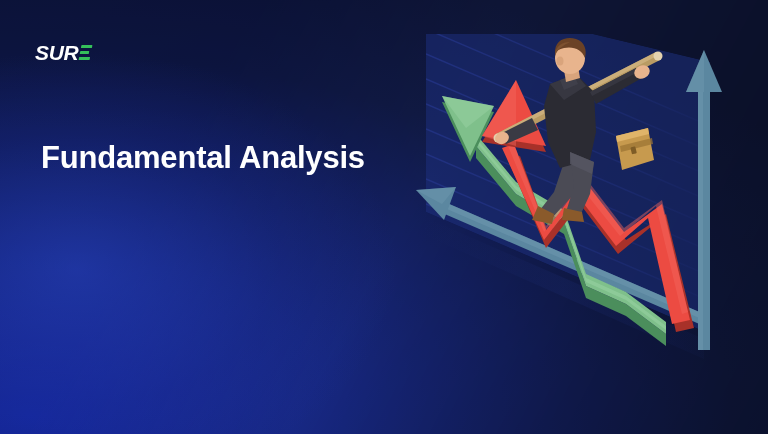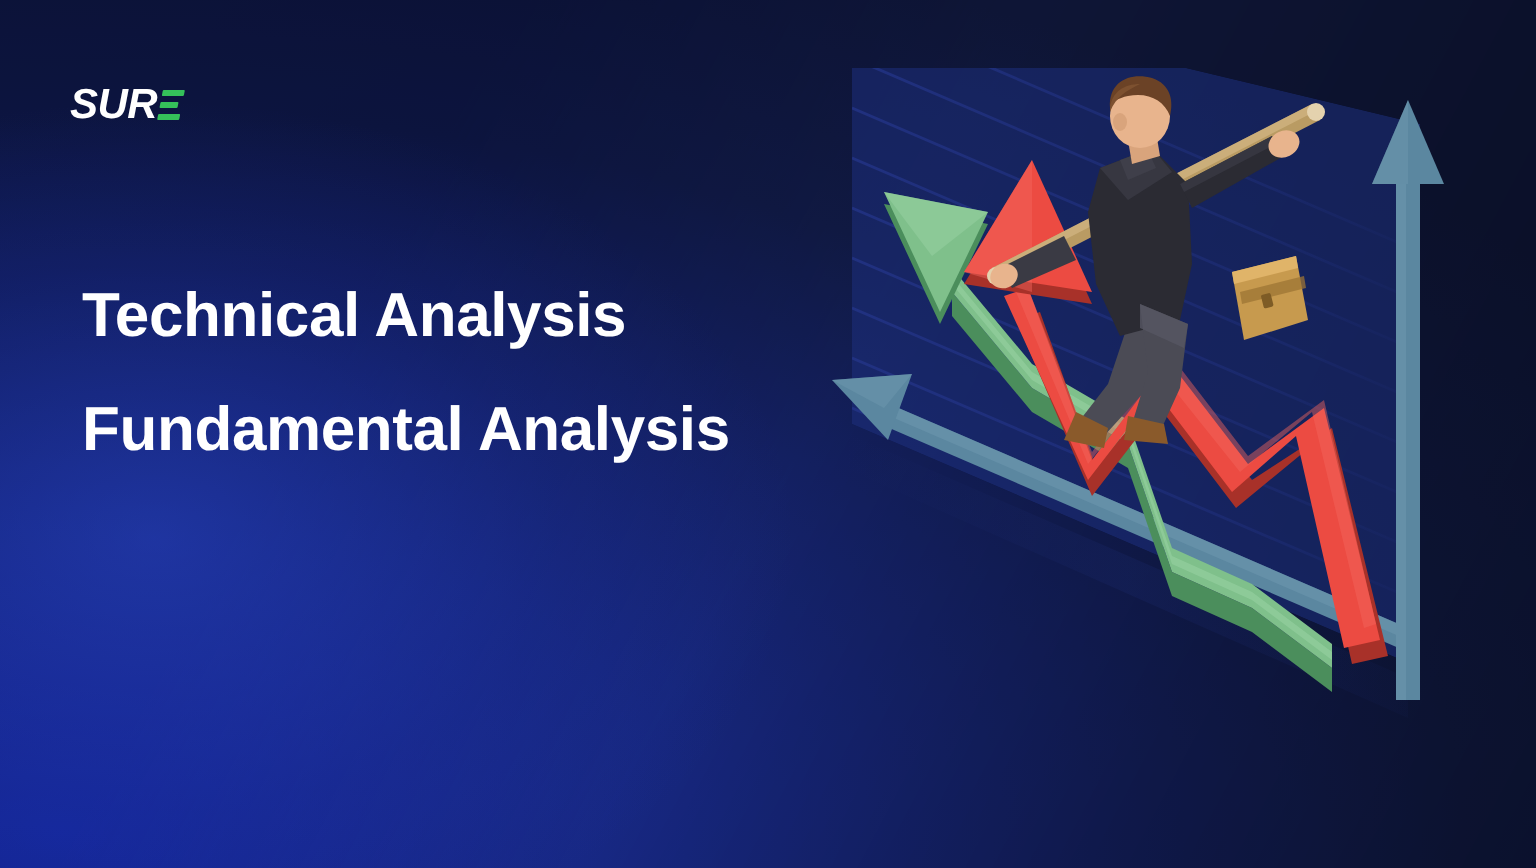--- a/index.html
+++ b/index.html
@@ -86,21 +86,20 @@
   <div id="logo">
     <span class="logo-txt">SUR</span>
     <span id="logo-e">
       <i></i>
         <i></i>
         <i></i>
     </span>
   </div>
 
   <div id="headline">
-    <div class="hl-line">Technical Analysis</div>
     <div class="hl-line">Fundamental Analysis</div>
   </div>
 
   <div id="illustration">
     <svg viewBox="0 0 364 370" xmlns="http://www.w3.org/2000/svg">
       <defs>
         <clipPath id="planeClip">
           <polygon points="306,28 306,300 22,178 22,-40"></polygon>
         </clipPath>
         <linearGradient id="planeFade" x1="0" y1="0" x2="0" y2="1">

